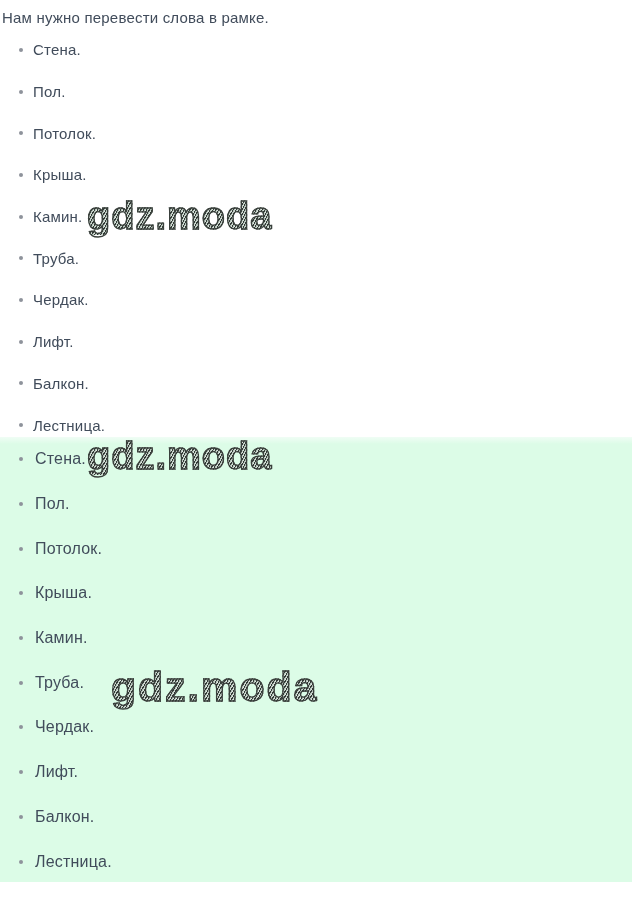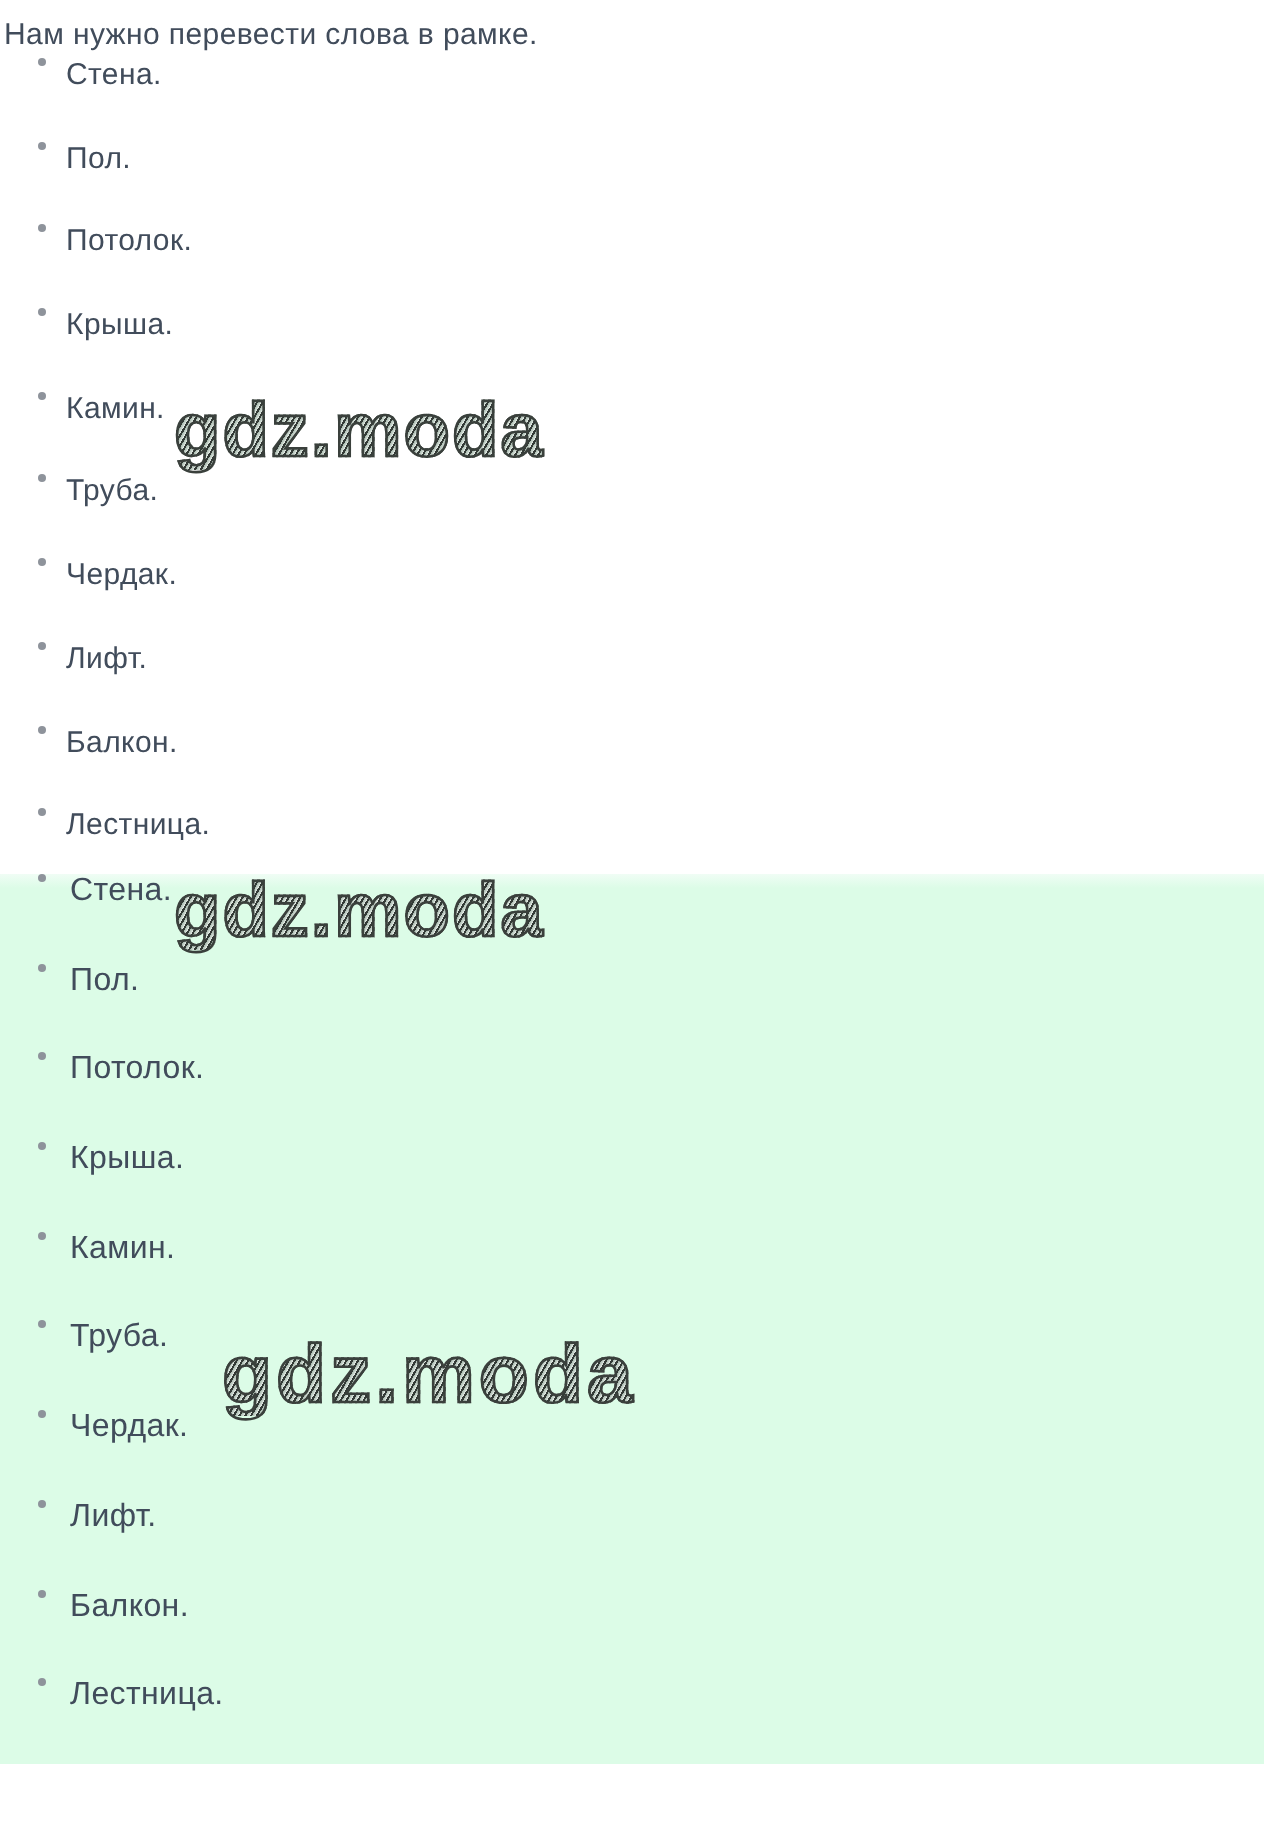--- a/index.html
+++ b/index.html
@@ -36,20 +36,21 @@
     list-style: none;
     margin: 0;
     padding: 0;
     position: absolute;
     left: 0;
     width: 632px;
   }
   ul.word-list li {
     position: relative;
     display: flex;
+    align-items: center;
   }
   .dot {
     position: absolute;
     left: 19px;
     width: 4px;
     height: 4px;
     border-radius: 50%;
     background: var(--bullet, #8e939b);
   }
   .txt {

